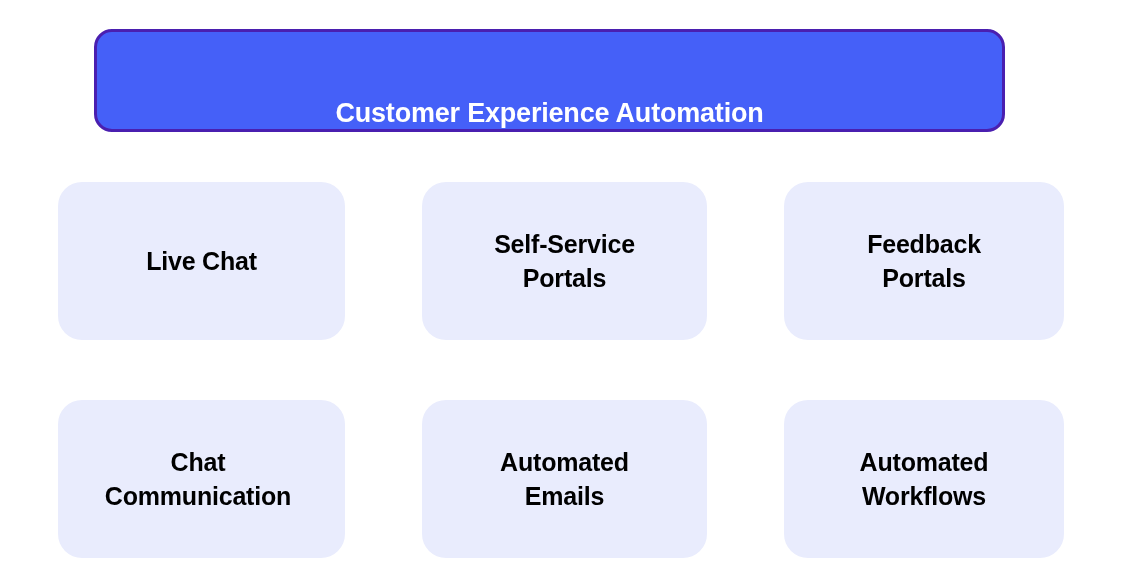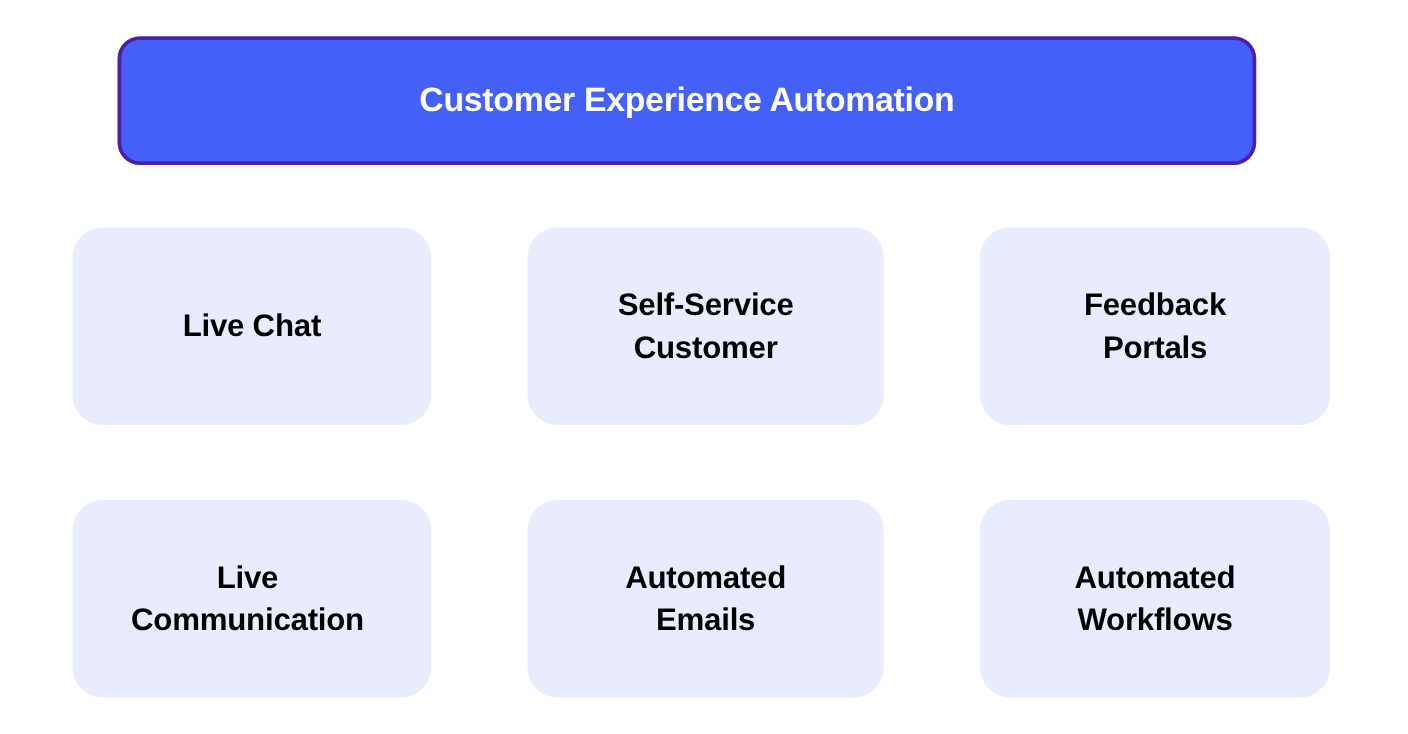--- a/index.html
+++ b/index.html
@@ -26,21 +26,21 @@
     position: absolute;
     left: 94px;
     top: 29px;
     width: 911px;
     height: 103px;
     box-sizing: border-box;
     background: #4560f8;
     border: 3px solid #4a1fb0;
     border-radius: 18px;
     display: flex;
-    align-items: center;
+    align-items: flex-end;
     justify-content: center;
     text-align: center;
     padding: 0 16px;
   }
 
   .root-node-label {
     color: #ffffff;
     font-family: "Liberation Sans", sans-serif;
     font-size: 27px;
     font-weight: bold;
@@ -100,30 +100,30 @@
   </div>
 
   <div class="child-grid">
 
     <div class="child-node">
       <span class="child-node-label">Live Chat</span>
     </div>
 
     <div class="child-node">
       <span class="child-node-label">Self-Service
-Customer</span>
+Portals</span>
     </div>
 
     <div class="child-node">
       <span class="child-node-label">Feedback
 Portals</span>
     </div>
 
     <div class="child-node">
-      <span class="child-node-label overflow">Live
+      <span class="child-node-label overflow">Chat
 Communication</span>
     </div>
 
     <div class="child-node">
       <span class="child-node-label">Automated
 Emails</span>
     </div>
 
     <div class="child-node">
       <span class="child-node-label">Automated

